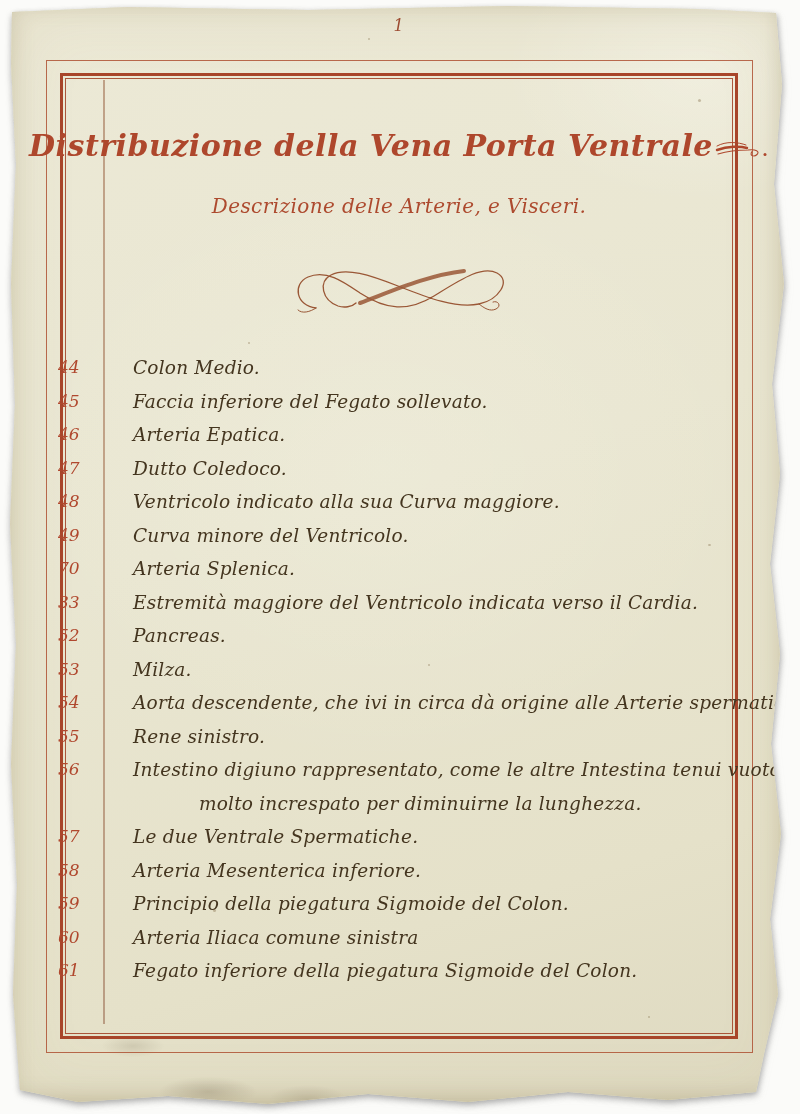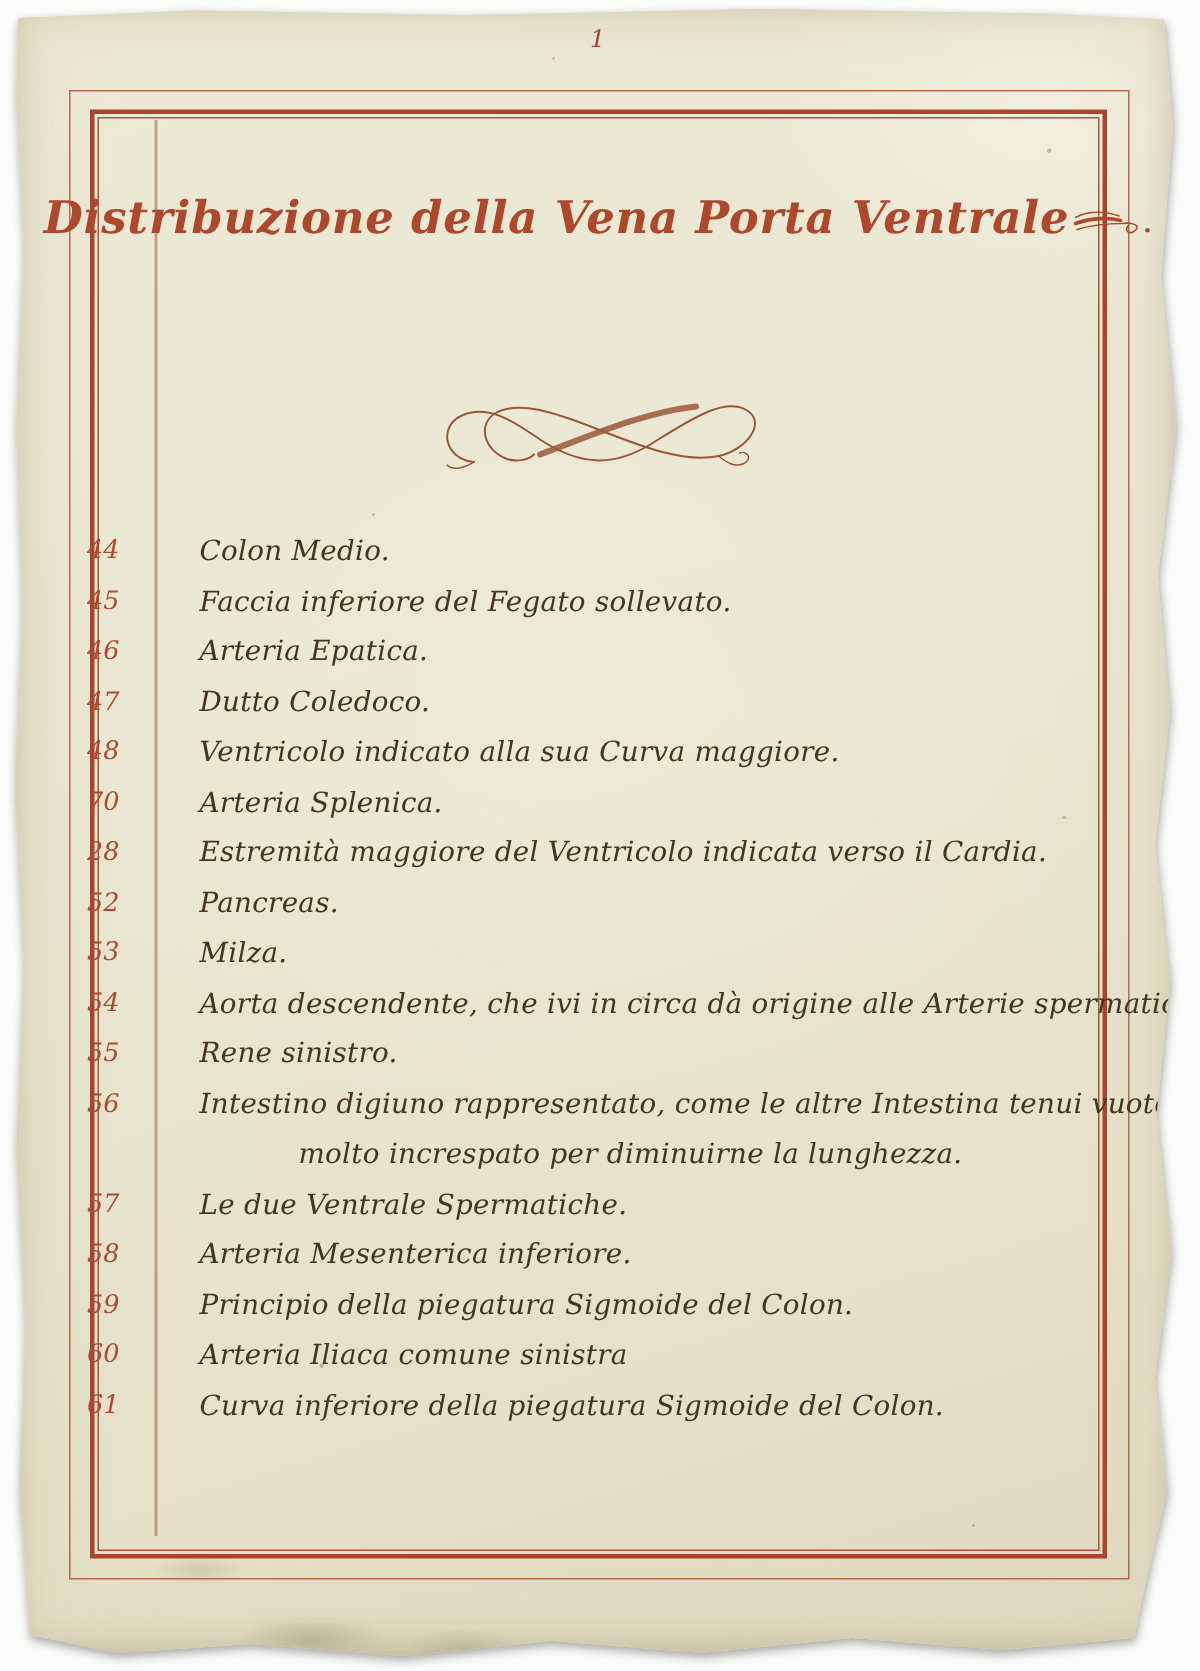--- a/index.html
+++ b/index.html
@@ -103,20 +103,21 @@
 
       <h1 class="title"><span>Distribuzione della Vena Porta Ventrale</span><svg class="title-tail" width="54" height="20" viewBox="0 0 54 20">
           <g fill="none" stroke="#ae472c" stroke-linecap="round">
             <path d="M2 8 C 11 3, 23 4, 31 7" stroke-width="1"></path>
             <path d="M2 12 C 13 8, 25 8, 32 10" stroke-width="2.4"></path>
             <path d="M3 16 C 13 13, 25 12, 33 12 C 41 11, 45 13.5, 42 16.5 C 39 19.5, 34 17.5, 37 13.5" stroke-width="1.1"></path>
           </g>
           <circle cx="50" cy="16.5" r="1.5" fill="#ae472c"></circle>
         </svg></h1>
 
+      <h2 class="subtitle">Descrizione delle Arterie, e Visceri.</h2>
 
       <svg class="flourish" width="232" height="78" viewBox="0 0 232 78">
         <g fill="none" stroke="#9a5736" stroke-linecap="round">
           <path d="M30 60 C 10 58, 6 36, 22 29 C 40 21, 58 34, 74 45 C 100 62, 122 64, 148 48 C 174 32, 196 17, 211 25 C 226 33, 212 52, 193 56 C 170 61, 140 49, 112 38 C 84 27, 60 19, 45 27 C 32 34, 36 52, 52 58 C 58 60, 66 59, 70 55" stroke-width="1.3"></path>
           <path d="M74 55 C 104 44, 142 27, 178 23" stroke-width="4" opacity=".85"></path>
           <path d="M30 60 C 24 64, 16 66, 12 62" stroke-width="1"></path>
           <path d="M193 56 C 198 60, 204 64, 210 61 C 216 58, 212 52, 207 54" stroke-width="1"></path>
         </g>
       </svg>
 
@@ -154,31 +155,38 @@
   </div>
 
   <div class="row">
     <div class="num">48</div>
     <div class="text">
       <span class="line1">Ventricolo indicato alla sua Curva maggiore.</span>
       
     </div>
   </div>
 
+  <div class="row">
+    <div class="num">49</div>
+    <div class="text">
+      <span class="line1">Curva minore del Ventricolo.</span>
+      
+    </div>
+  </div>
 
   <div class="row">
     <div class="num">70</div>
     <div class="text">
       <span class="line1">Arteria Splenica.</span>
       
     </div>
   </div>
 
   <div class="row">
-    <div class="num">28</div>
+    <div class="num">33</div>
     <div class="text">
       <span class="line1">Estremità maggiore del Ventricolo indicata verso il Cardia.</span>
       
     </div>
   </div>
 
   <div class="row">
     <div class="num">52</div>
     <div class="text">
       <span class="line1">Pancreas.</span>
@@ -246,21 +254,21 @@
     <div class="num">60</div>
     <div class="text">
       <span class="line1">Arteria Iliaca comune sinistra</span>
       
     </div>
   </div>
 
   <div class="row">
     <div class="num">61</div>
     <div class="text">
-      <span class="line1">Curva inferiore della piegatura Sigmoide del Colon.</span>
+      <span class="line1">Fegato inferiore della piegatura Sigmoide del Colon.</span>
       
     </div>
   </div>
 </div>
 
       <div class="speck s1"></div>
       <div class="speck s2"></div>
       <div class="speck s3"></div>
       <div class="speck s4"></div>
       <div class="speck s5"></div>

